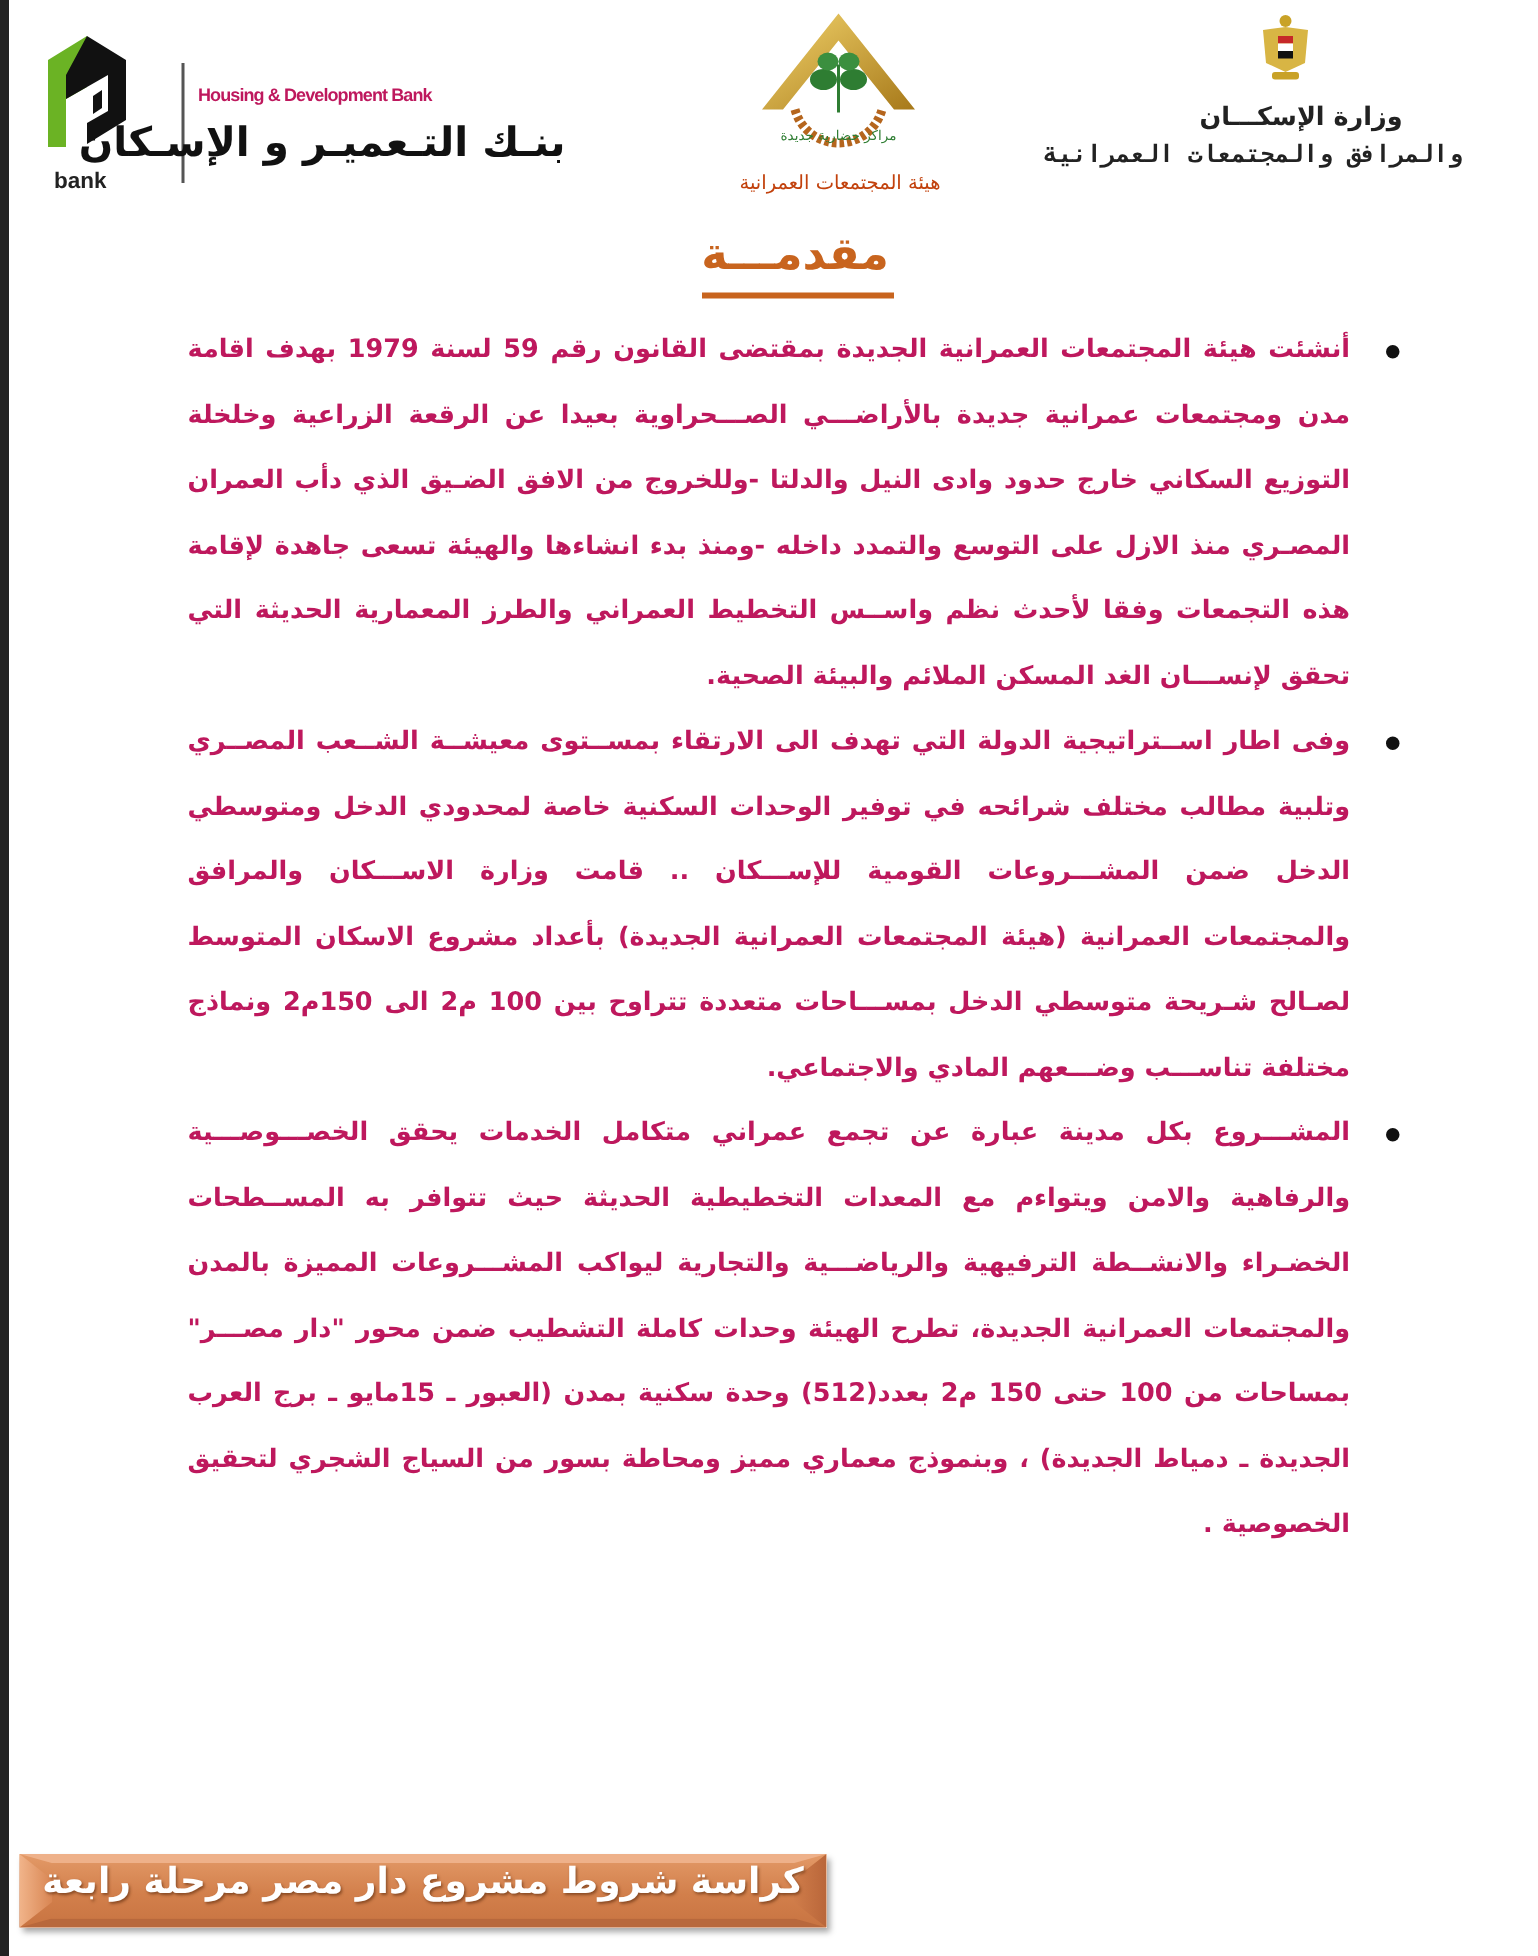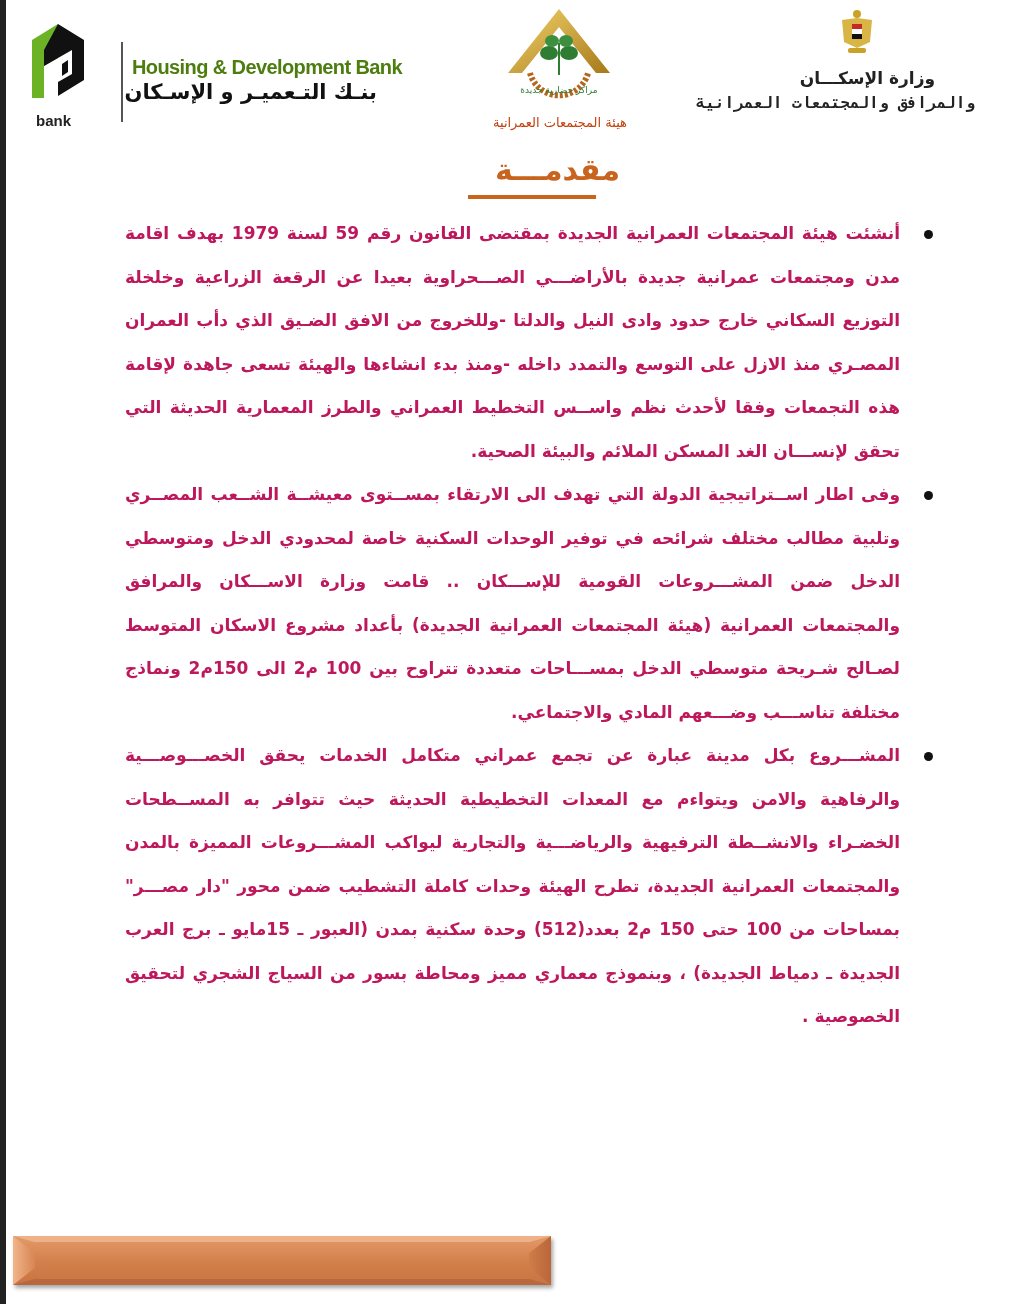--- a/index.html
+++ b/index.html
@@ -7,36 +7,36 @@
     width: 1025px; height: 1304px; position: relative; overflow: hidden;
     background: #ffffff;
     font-family: "DejaVu Sans", sans-serif;
   }
   .left-strip { position: absolute; left: 0; top: 0; width: 6px; height: 1304px; background: #222222; }
 
   
   .hdb-logo { position: absolute; left: 28px; top: 18px; width: 330px; height: 100px; }
   .hdb-mark { position: absolute; left: 0; top: 0; width: 60px; height: 100px; }
   .hdb-divider { position: absolute; left: 93px; top: 24px; width: 2px; height: 80px; background: #555; }
-  .hdb-en { position: absolute; left: 104px; top: 38px; font-family: "Liberation Sans", sans-serif; font-size: 20px; font-weight: bold; color: #4d7c0f; letter-spacing: -0.6px; white-space: nowrap; text-align: center; }
-  .hdb-ar { position: absolute; left: 104px; top: 62px; font-family: "DejaVu Sans", sans-serif; font-size: 21px; font-weight: bold; color: #111; direction: rtl; white-space: nowrap; width: 245px; text-align: right; }
+  .hdb-en { position: absolute; left: 104px; top: 38px; font-family: "Liberation Sans", sans-serif; font-size: 12px; font-weight: bold; color: #be185d; letter-spacing: -0.6px; white-space: nowrap; text-align: center; }
+  .hdb-ar { position: absolute; left: 104px; top: 62px; font-family: "DejaVu Sans", sans-serif; font-size: 27px; font-weight: bold; color: #111; direction: rtl; white-space: nowrap; width: 245px; text-align: right; }
   .hdb-bank { position: absolute; left: 8px; top: 94px; font-family: "Liberation Sans", sans-serif; font-size: 15px; font-weight: bold; color: #222; text-align: right; }
 
   .nuca-logo { position: absolute; left: 480px; top: 7px; width: 160px; height: 125px; }
   .nuca-emblem { position: absolute; left: 22px; top: 0; width: 115px; height: 95px; }
   .nuca-name { position: absolute; left: 0; top: 108px; width: 160px; text-align: center; font-size: 13px; color: #c2410c; direction: rtl; }
 
   .ministry { position: absolute; left: 745px; top: 8px; width: 240px; height: 120px; }
   .eagle { position: absolute; left: 95px; top: 0; width: 34px; height: 48px; }
   .ministry-l1 { position: absolute; top: 60px; right: 50px; font-size: 17px; font-weight: bold; color: #222; direction: rtl; white-space: nowrap; margin-left: 34px; }
   .ministry-l2 { position: absolute; top: 85px; right: 10px; font-size: 16px; font-weight: bold; color: #222; direction: rtl; white-space: nowrap; font-family: Liberation Mono, monospace; }
 
   
   .section-title {
-    position: absolute; left: 440px; top: 152px; width: 180px; 
+    position: absolute; left: 440px; top: 152px; width: 180px; text-align: center;
     font-size: 30px; font-weight: bold; color: #c8641e; direction: rtl;
     letter-spacing: 2px;
   }
   .section-title-underline { position: absolute; left: 468px; top: 195px; width: 128px; height: 4px; background: #c8641e; }
 
   
   .content {
     position: absolute; left: 125px; top: 212px; width: 775px;
     direction: rtl; text-align: justify;
     font-family: "DejaVu Sans", sans-serif;
@@ -139,13 +139,14 @@
       <span>المشـــروع بكل مدينة عبارة عن تجمع عمراني متكامل الخدمات يحقق الخصـــوصـــية والرفاهية والامن ويتواءم مع المعدات التخطيطية الحديثة حيث تتوافر به المســطحات الخضـراء والانشــطة الترفيهية والرياضـــية والتجارية ليواكب المشـــروعات المميزة بالمدن والمجتمعات العمرانية الجديدة، تطرح الهيئة وحدات كاملة التشطيب ضمن محور "دار مصـــر" بمساحات من 100 حتى 150 م2 بعدد(512) وحدة سكنية بمدن (العبور ـ 15مايو ـ برج العرب الجديدة ـ دمياط الجديدة) ، وبنموذج معماري مميز ومحاطة بسور من السياج الشجري لتحقيق الخصوصية .</span>
     </li>
   </ul>
 </div>
 
 <div class="footer-banner">
   <div class="bevel-t"></div>
   <div class="bevel-b"></div>
   <div class="bevel-l"></div>
   <div class="bevel-r"></div>
+  <div class="footer-text">كراسة شروط مشروع دار مصر مرحلة رابعة</div>
 </div>
 
 </body></html>

